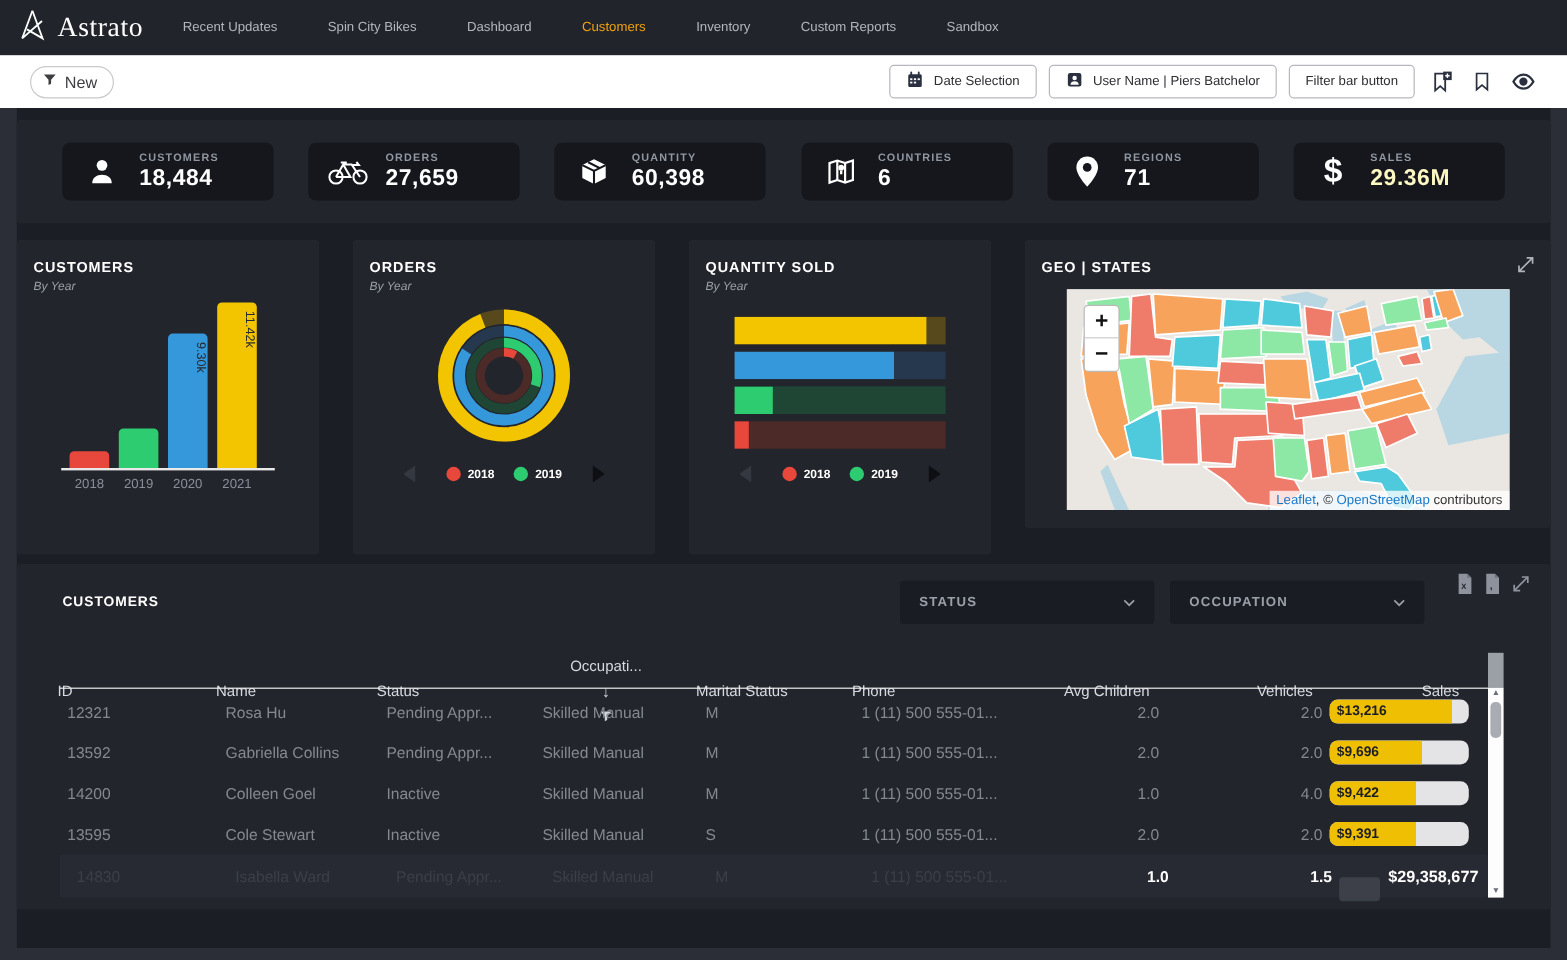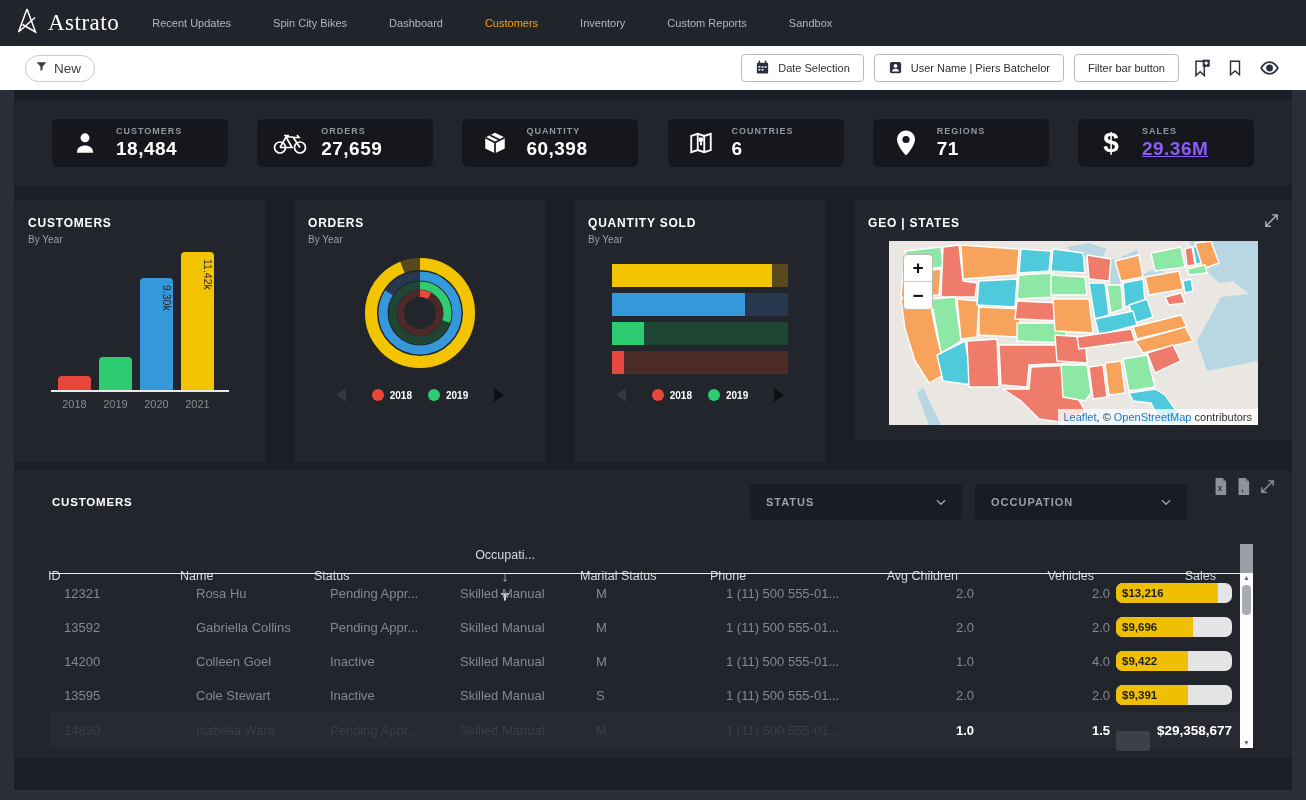--- a/index.html
+++ b/index.html
@@ -21,29 +21,29 @@
 
   
   .content { margin:0 14px; height:700px; background:#1b1e25; position:relative; }
 
   .kpi-strip { position:absolute; top:10px; left:0; width:1278px; height:86px; background:#22252c; border-radius:3px;
                display:flex; align-items:center; justify-content:space-between; padding:0 38px; }
   .kpi-card { width:176px; height:48px; background:#15171d; border-radius:6px; display:flex; align-items:center; padding-left:15px; gap:13px; }
   .kpi-icon { width:36px; display:flex; justify-content:center; }
   .kpi-label { font-size:9px; font-weight:bold; letter-spacing:1px; color:#9097a1; }
   .kpi-value { font-size:19px; font-weight:bold; color:#ffffff; margin-top:2px; letter-spacing:0.5px; }
-  .kpi-value.accent { color:#8b5cf6;text-decoration:underline; }
+  .kpi-value.accent { color:#fef9c3; }
   .kpi-dollar { color:#fff; font-size:28px; font-weight:bold; }
 
   .charts-row { position:absolute; top:110px; left:0; width:1278px; display:flex; gap:28px; }
   .card { background:#22252c; border-radius:3px; position:relative; }
   .card.c-small { width:252px; height:262px; }
   .card.c-map { width:438px; height:240px; }
   .card-title { position:absolute; top:16px; left:14px; color:#fff; font-size:12px; font-weight:bold; letter-spacing:0.8px; }
-  .card-sub { position:absolute; top:34px; left:14px; color:#9aa0a8; font-size:10px; }
+  .card-sub { position:absolute; top:34px; left:14px; color:#9aa0a8; font-size:10px;font-style:italic; }
 
   
   .vchart { position:absolute; left:37px; top:52px; width:178px; height:140px; border-bottom:2px solid #e9e9e9; display:flex; align-items:flex-end; gap:8px; padding:0 7px; }
   .vbar { width:33px; border-radius:4px 4px 0 0; position:relative; }
   .vbar-label { position:absolute; top:7px; left:0; right:0; display:flex; justify-content:center; writing-mode:vertical-rl; color:#26282e; font-size:10.5px; margin:0 auto; }
   .vxlabels { position:absolute; left:37px; top:198px; width:178px; display:flex; gap:8px; padding:0 7px; }
   .vxlabels span { width:33px; text-align:center; color:#898d96; font-size:11px; }
 
   
   .donut { position:absolute; left:21px; top:46px; }
@@ -76,21 +76,21 @@
   .filter-dd span { color:#9aa0a8; font-size:11px; font-weight:bold; letter-spacing:1px; }
   .dd-status { left:736px; } .dd-occupation { left:961px; }
   .tc-icons { position:absolute; right:16px; top:8px; display:flex; gap:8px; align-items:center; }
 
   .tgrid { display:grid; grid-template-columns:132px 134px 130px 136px 130px 162px 100px 136px 130px; align-items:center; }
   .thead { position:absolute; left:20px; top:78px; width:1190px; height:22px; color:#d6d9df; font-size:12.5px; }
   .thead-line { position:absolute; left:36px; top:103px; width:1190px; height:1px; background:#ededed; }
   .cell-pad { padding-left:14px; }
   .r-align { text-align:right; }
   .occ-head { display:flex; align-items:center; gap:7px; padding-left:14px;flex-direction:column; }
-  .tbody { position:absolute; left:36px; top:106px; width:1190px; }
+  .tbody { position:absolute; left:28px; top:106px; width:1190px; }
   .trow { height:34px; color:#84888f; font-size:13px; }
   .sales-cell { display:flex; justify-content:flex-end; padding-right:8px; }
   .sales-pill { width:116px; height:20px; background:#e4e4e6; border-radius:7px; position:relative; overflow:hidden; }
   .sales-fill { position:absolute; left:0; top:0; bottom:0; background:#efbf04; }
   .sales-txt { position:absolute; left:6px; top:0; line-height:20px; font-size:11.5px; font-weight:bold; color:#1d1e22; }
   .totals-row { position:absolute; left:36px; top:242px; width:1190px; height:36px; background:#272a32; border-radius:2px; color:#3b3f48; font-size:13px; }
   .totals-row .bold { color:#ffffff; font-weight:bold; }
   .total-sales { position:relative; display:flex; justify-content:flex-end; align-items:center; padding-right:8px; }
   .ghost-pill { position:absolute; right:90px; top:8px; width:34px; height:20px; border-radius:3px; background:#4a4d55; opacity:0.65; }
   .total-sales b { position:relative; color:#fff; font-size:13.5px; }

